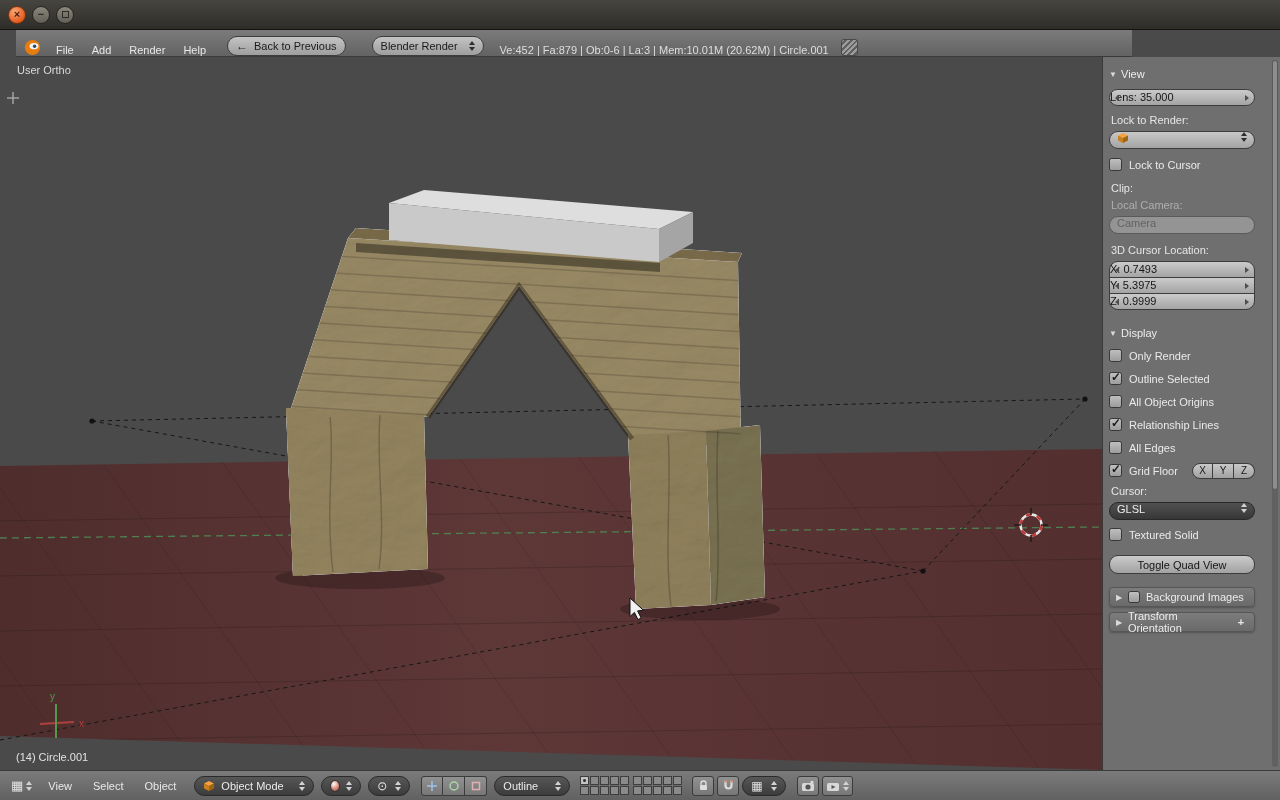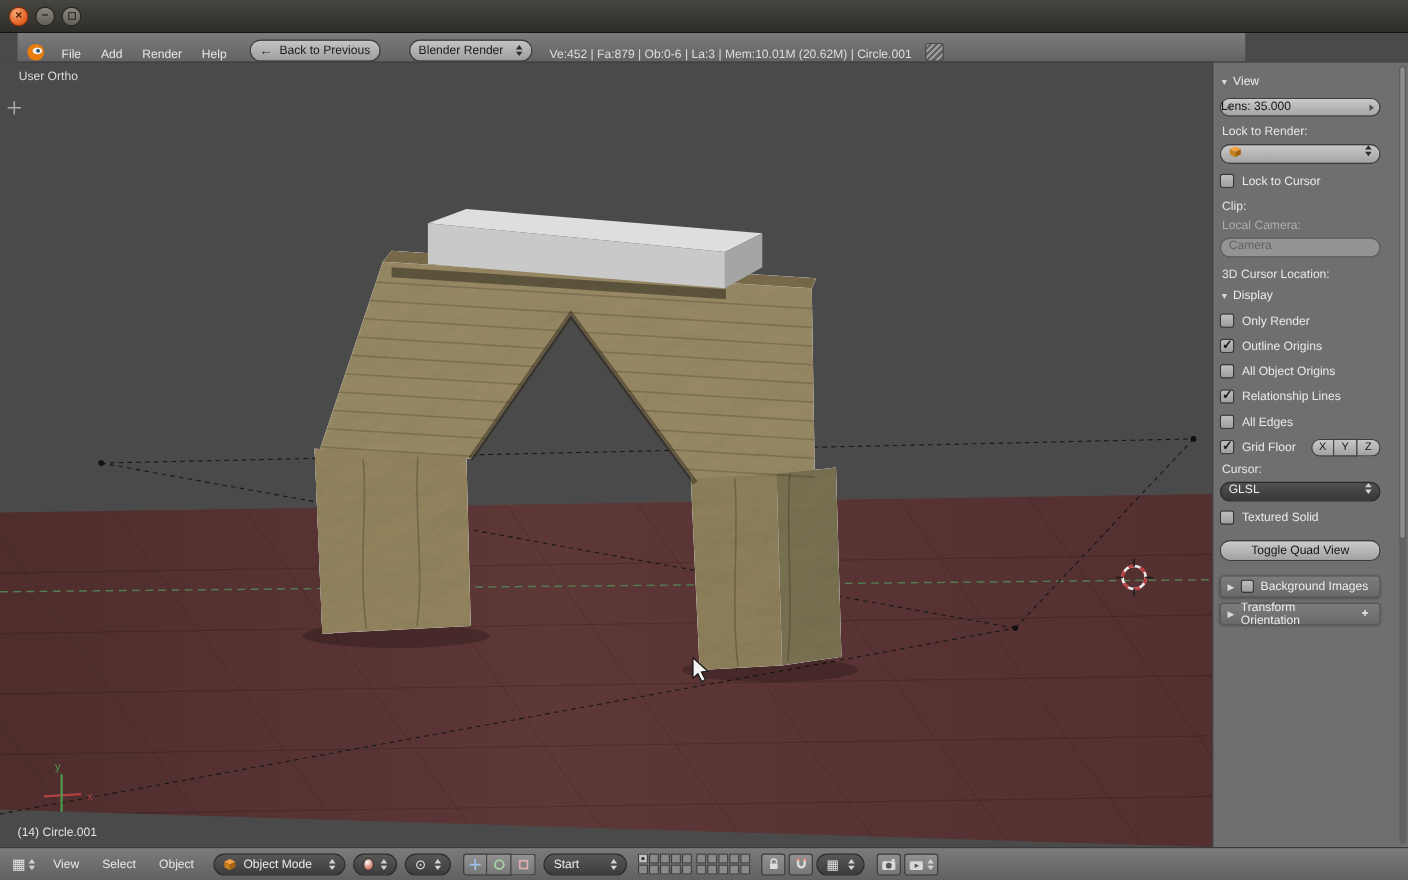--- a/index.html
+++ b/index.html
@@ -322,32 +322,43 @@
     <div class="chkrow" style="margin-bottom:10px">
       <span class="chk"></span>
       <span class="lbl">Lock to Cursor</span>
     </div>
     <div class="field-label">Clip:</div>
     <div class="field-label dim">Local Camera:</div>
     <div class="dd muted" style="margin-bottom:10px">
       <span>Camera</span>
     </div>
     <div class="field-label">3D Cursor Location:</div>
+    <div class="stack" style="margin-bottom:15px">
+      <div class="slider s-top">
+        <span class="sl-arr l"></span><span>X: 0.7493</span><span class="sl-arr r"></span>
+      </div>
+      <div class="slider s-mid">
+        <span class="sl-arr l"></span><span>Y: 5.3975</span><span class="sl-arr r"></span>
+      </div>
+      <div class="slider s-bot">
+        <span class="sl-arr l"></span><span>Z: 0.9999</span><span class="sl-arr r"></span>
+      </div>
+    </div>
 
     <div class="phead">
       <span class="tri">▼</span>
       <span>Display</span>
     </div>
     <div class="chkrow">
         <span class="chk"></span>
         <span class="lbl">Only Render</span>
       </div>
     <div class="chkrow">
         <span class="chk checked"></span>
-        <span class="lbl">Outline Origins</span>
+        <span class="lbl">Outline Selected</span>
       </div>
     <div class="chkrow">
         <span class="chk"></span>
         <span class="lbl">All Object Origins</span>
       </div>
     <div class="chkrow">
         <span class="chk checked"></span>
         <span class="lbl">Relationship Lines</span>
       </div>
     <div class="chkrow">
@@ -451,21 +462,21 @@
       </svg>
     </div>
     <div class="icon-btn">
       <svg width="12" height="12">
         <rect x="2.5" y="2.5" width="7" height="7" fill="none" stroke="#e0b0b0" stroke-width="1.5"></rect>
       </svg>
     </div>
   </div>
 
   <div class="pill dark" style="width:76px;margin-left:4px">
-    <span>Start</span>
+    <span>Outline</span>
     <span class="updown ud-light">
         <b class="u"></b>
         <b class="d"></b>
       </span>
   </div>
 
   <div class="layers">
     <div class="lgrid">
       <div class="lcell active dot"></div>
       <div class="lcell"></div>

